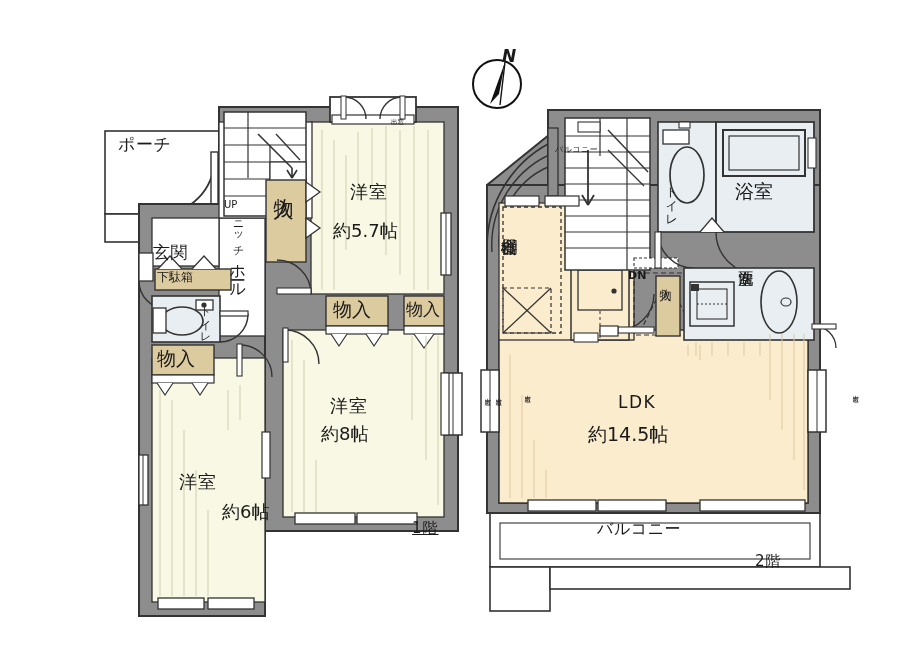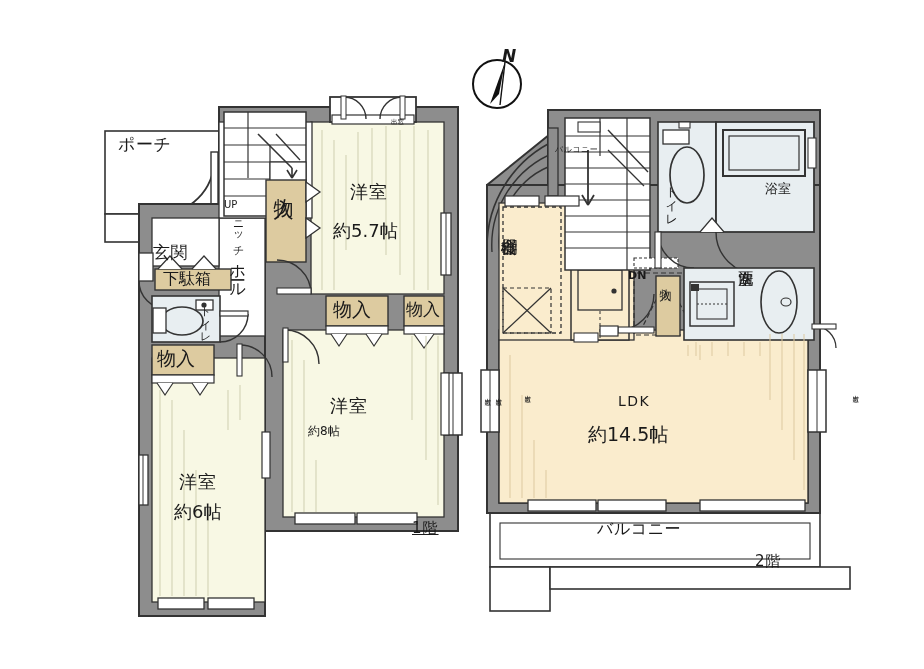--- a/index.html
+++ b/index.html
@@ -31,21 +31,21 @@
     writing-mode: vertical-rl;
     text-orientation: upright;
     white-space: nowrap;
   }
   .room-name { font-size: 17px; letter-spacing: 1px; }
   .room-area { font-size: 17px; letter-spacing: 0px; }
   .small-lbl  { font-size: 14px; letter-spacing: 0.5px; }
   .tiny-lbl   { font-size: 9px;  letter-spacing: 0px; }
   .micro-lbl  { font-size: 6.5px; letter-spacing: 0px; padding-left: 40px; }
   .floor-lbl  { font-size: 15px; letter-spacing: 1px; }
-  .ldk-name   { font-size: 14px; letter-spacing: 1.5px; }
+  .ldk-name   { font-size: 17px; letter-spacing: 1.5px; }
 </style>
 </head>
 <body>
 
 <svg id="plan" viewBox="0 0 924 669">
 
   <g>
 
     <rect x="105" y="131" width="114" height="83" fill="#ffffff" stroke="#333" stroke-width="1.6"></rect>
     <rect x="105" y="214" width="62" height="28" fill="#ffffff" stroke="#333" stroke-width="1.6"></rect>
@@ -353,54 +353,54 @@
 <div class="lbl small-lbl" style="left:118px; top:136px; font-size:17px;text-align:center;">ポーチ</div>
 
 <div class="lbl small-lbl" style="left:153px; top:224px; font-size:17px;margin-top:20px;">玄関</div>
 
 <div class="lbl vert tiny-lbl" style="left:232px; top:213px; font-size:11px;">ニッチ</div>
 
 <div class="lbl vert small-lbl" style="left:229px; top:253px; font-size:16px;">ホール</div>
 
 <div class="lbl tiny-lbl" style="left:224px; top:200px; font-size:10px; letter-spacing:0;">UP</div>
 
-<div class="lbl" style="left:163px; top:271px; font-size:16px;">下駄箱</div>
+<div class="lbl" style="left:157px; top:271px; font-size:12px;">下駄箱</div>
 
 <div class="lbl vert tiny-lbl" style="left:199px; top:299px; font-size:11px;">トイレ</div>
 
 <div class="lbl vert" style="left:273px; top:183px; font-size:20px;">物入</div>
 
 <div class="lbl" style="left:333px; top:300px; font-size:19px;">物入</div>
 
 <div class="lbl" style="left:406px; top:301px; font-size:17px;">物入</div>
 
 <div class="lbl" style="left:157px; top:349px; font-size:19px;">物入</div>
 
 <div class="lbl room-name" style="left:350px; top:183px; font-size:18px;">洋室</div>
 <div class="lbl room-area" style="left:333px; top:222px; font-size:18px;">約5.7帖</div>
 
 <div class="lbl room-name" style="left:330px; top:397px; font-size:18px;">洋室</div>
-<div class="lbl room-area" style="left:308px; top:425px; font-size:12px;">約8帖</div>
+<div class="lbl room-area" style="left:321px; top:425px; font-size:18px;">約8帖</div>
 
 <div class="lbl room-name" style="left:179px; top:473px; font-size:18px;">洋室</div>
-<div class="lbl room-area" style="left:174px; top:503px; font-size:18px;">約6帖</div>
+<div class="lbl room-area" style="left:174px; top:503px; font-size:18px;padding-left:48px;">約6帖</div>
 
 <div class="lbl micro-lbl" style="left:351px; top:119px;">出窓</div>
 <div class="lbl vert micro-lbl" style="left:444px; top:393px;">出窓</div>
 <div class="lbl vert micro-lbl" style="left:455px; top:393px;">出窓</div>
 
 <div class="lbl floor-lbl" style="left:412px; top:521px;text-decoration:underline;">1階</div>
 
 <div class="lbl micro-lbl" style="left:515px; top:146px; font-size:8px; letter-spacing:0.5px;">バルコニー</div>
 
 <div class="lbl vert" style="left:500px; top:225px; font-size:17px;">食器棚</div>
 
 <div class="lbl vert tiny-lbl" style="left:665px; top:178px; font-size:12px;">トイレ</div>
 
-<div class="lbl" style="left:765px; top:182px; font-size:13px;">浴室</div>
+<div class="lbl" style="left:735px; top:182px; font-size:19px;">浴室</div>
 
 <div class="lbl vert" style="left:737px; top:259px; font-size:15px;">洗面室</div>
 
 <div class="lbl vert" style="left:659px; top:279px; font-size:12px;">物入</div>
 
 <div class="lbl" style="left:628px; top:223px; font-size:11px; font-weight:bold;margin-top:47px;">DN</div>
 
 <div class="lbl ldk-name" style="left:618px; top:394px;">LDK</div>
 <div class="lbl room-area" style="left:588px; top:425px; font-size:19px;">約14.5帖</div>
 

